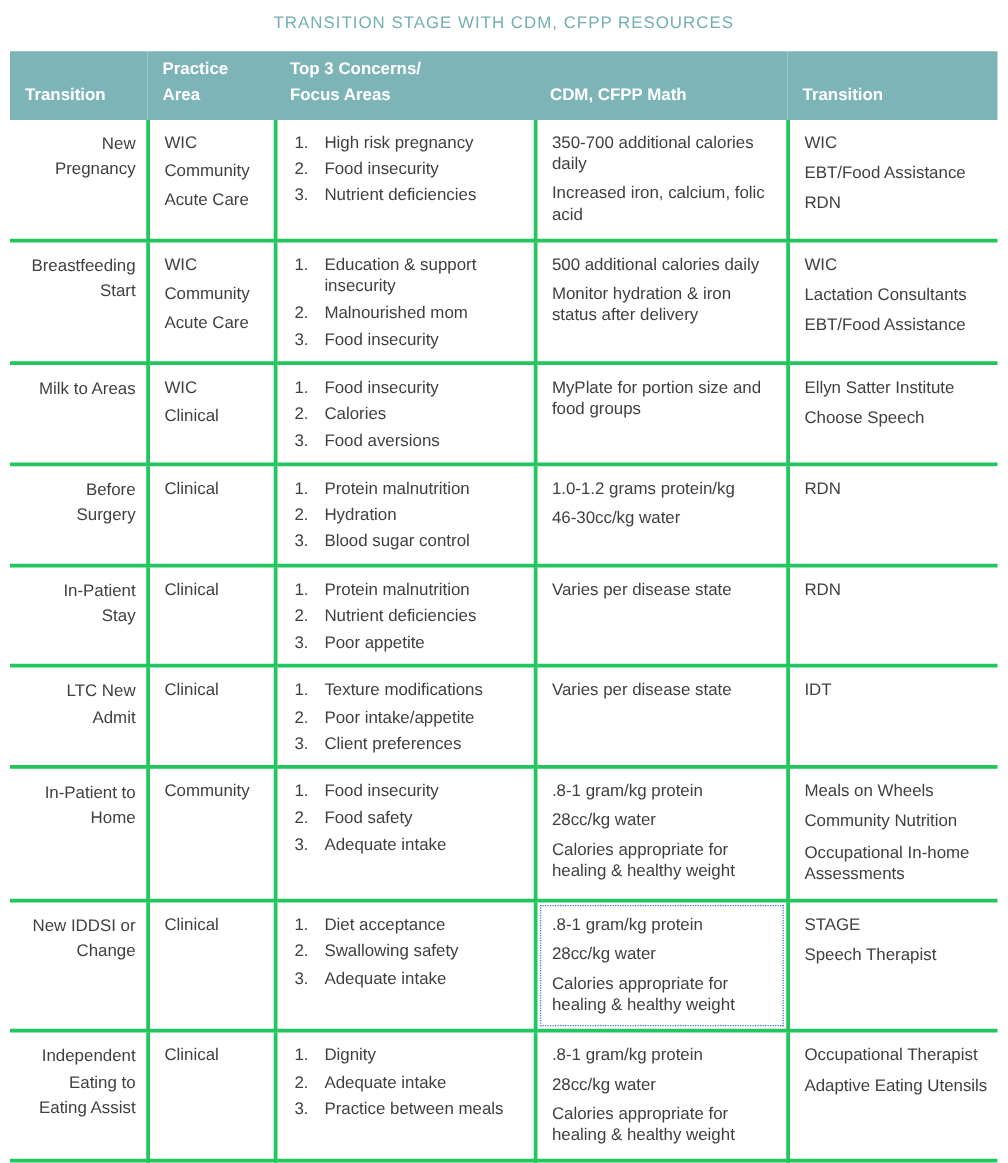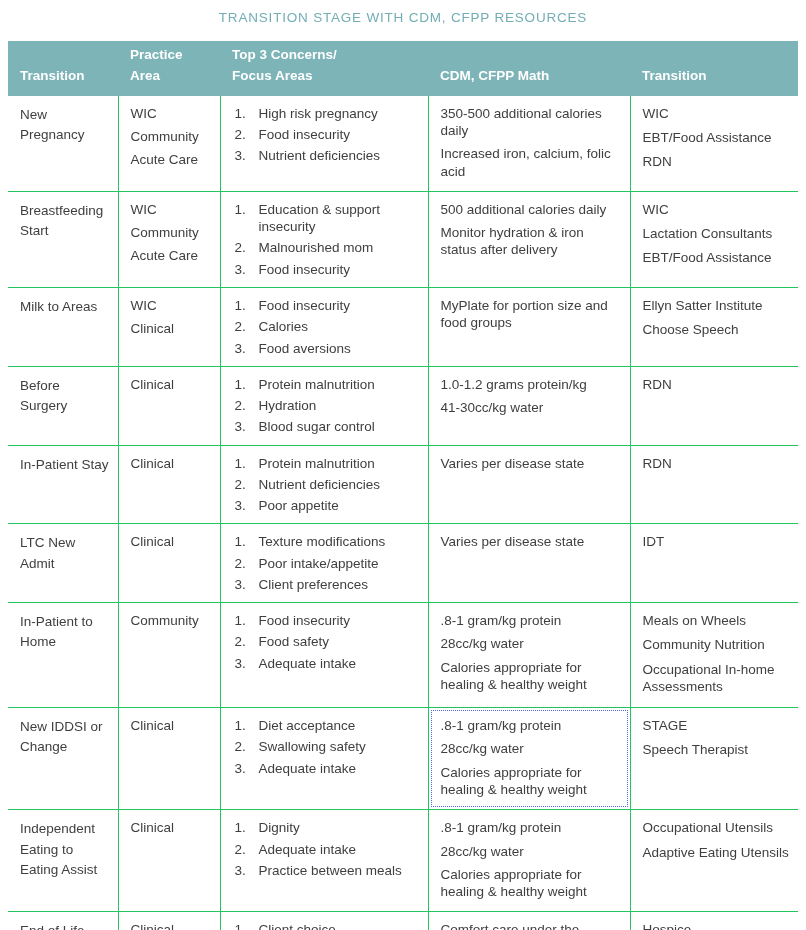--- a/index.html
+++ b/index.html
@@ -40,31 +40,31 @@
     text-align: left;
     vertical-align: bottom;
     padding: 4px 8px 9px 12px;
     line-height: 1.55;
     white-space: pre-line;
     border: none;
     height: 50px;
   }
 
   tbody td {
-    border: 1px solid #22c55e;
+    border: 3px solid #22c55e;
     vertical-align: top;
     font-size: 13.5px;
     line-height: 1.28;
     padding: 9px 8px 5px 12px;
   }
   tbody tr:first-child td { border-top: none; }
   tbody td:first-child { border-left: none; }
   tbody td:last-child { border-right: none; }
 
-  td.c-trans { line-height: 1.5; padding-left: 12px; }
+  td.c-trans { line-height: 1.5; padding-left: 12px; text-align: right; }
   td.c-con   { padding-left: 14px; }
 
   .pa-item  { margin-bottom: 6px; }
   .res-item { margin-bottom: 7px; }
 
   ol.con-list { list-style: none; }
   ol.con-list li { display: flex; margin-bottom: 4px; }
   ol.con-list .num { flex: none; width: 24px; }
   ol.con-list .li-txt { flex: 1; }
 
@@ -119,21 +119,21 @@
                 <span class="li-txt">Food insecurity</span>
               </li>
               <li>
                 <span class="num">3.</span>
                 <span class="li-txt">Nutrient deficiencies</span>
               </li>
             </ol>
     </td>
     <td class="c-math">
       <div class="math-wrap">
-              <p>350-500 additional calories daily</p>
+              <p>350-700 additional calories daily</p>
               <p>Increased iron, calcium, folic acid</p>
             </div>
     </td>
     <td class="c-res">
             <div class="res-item">WIC</div>
             <div class="res-item">EBT/Food Assistance</div>
             <div class="res-item">RDN</div>
           </td>
   </tr>
 
@@ -223,21 +223,21 @@
               </li>
               <li>
                 <span class="num">3.</span>
                 <span class="li-txt">Blood sugar control</span>
               </li>
             </ol>
     </td>
     <td class="c-math">
       <div class="math-wrap">
               <p>1.0-1.2 grams protein/kg</p>
-              <p>41-30cc/kg water</p>
+              <p>46-30cc/kg water</p>
             </div>
     </td>
     <td class="c-res">
             <div class="res-item">RDN</div>
           </td>
   </tr>
 
   <tr>
     <td class="c-trans">In-Patient Stay</td>
     <td class="c-pa">
@@ -391,21 +391,21 @@
             </ol>
     </td>
     <td class="c-math">
       <div class="math-wrap">
               <p>.8-1 gram/kg protein</p>
               <p>28cc/kg water</p>
               <p>Calories appropriate for healing &amp; healthy weight</p>
             </div>
     </td>
     <td class="c-res">
-            <div class="res-item">Occupational Utensils</div>
+            <div class="res-item">Occupational Therapist</div>
             <div class="res-item">Adaptive Eating Utensils</div>
           </td>
   </tr>
 
   <tr>
     <td class="c-trans">End of Life</td>
     <td class="c-pa">
             <div class="pa-item">Clinical</div>
           </td>
     <td class="c-con">

